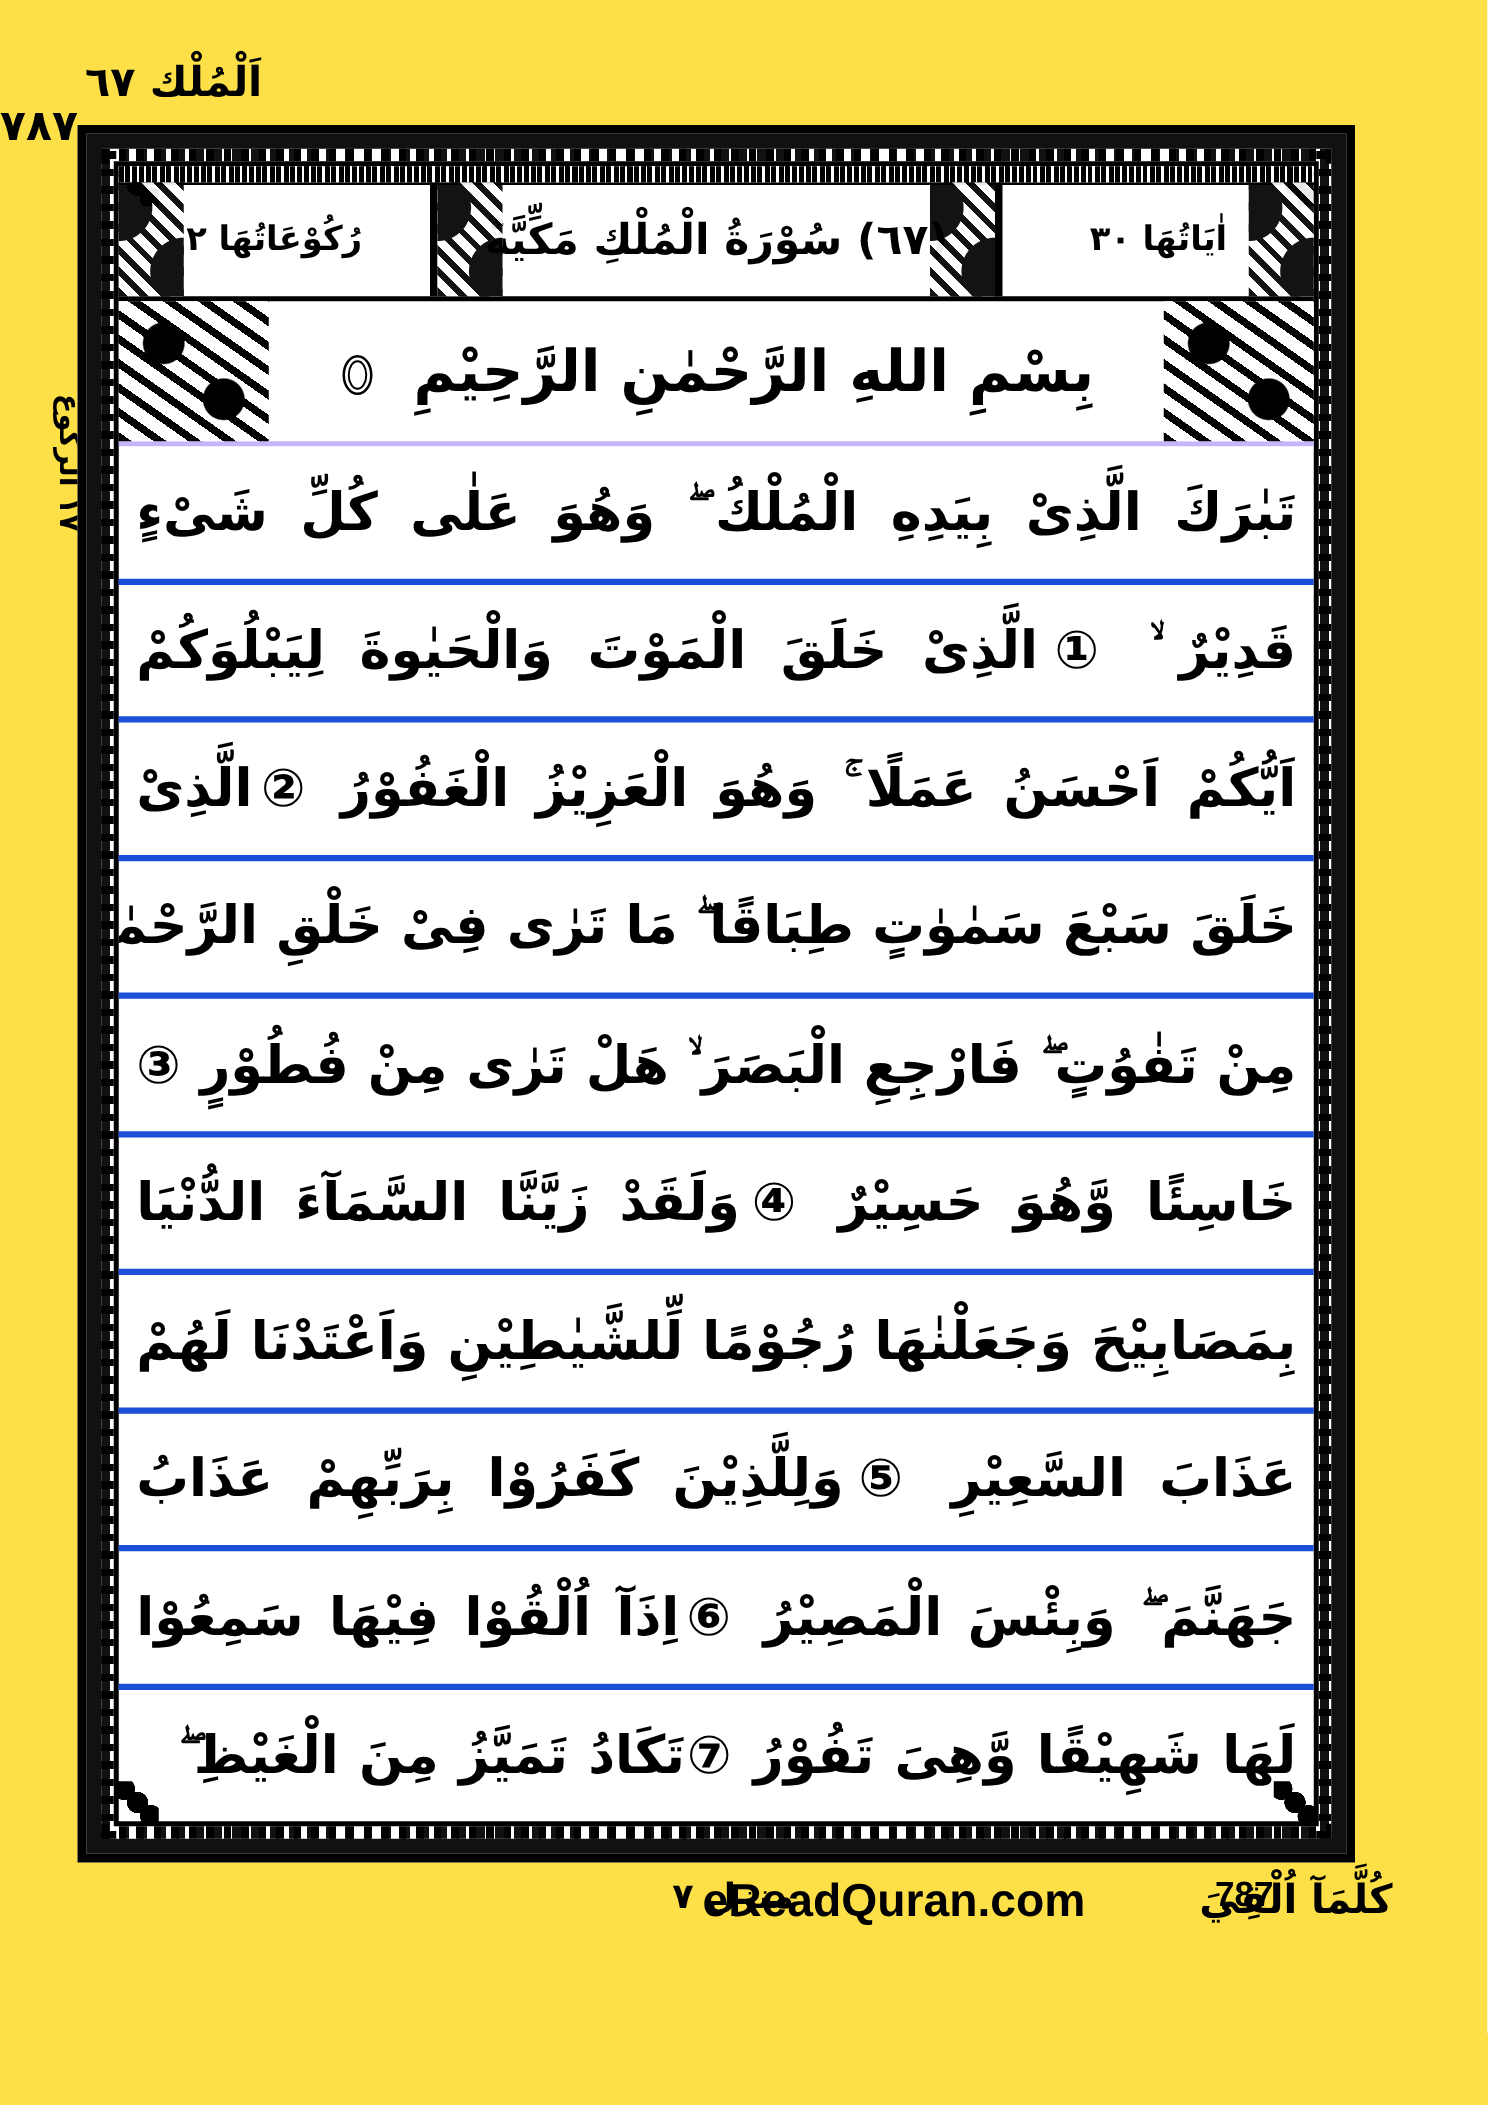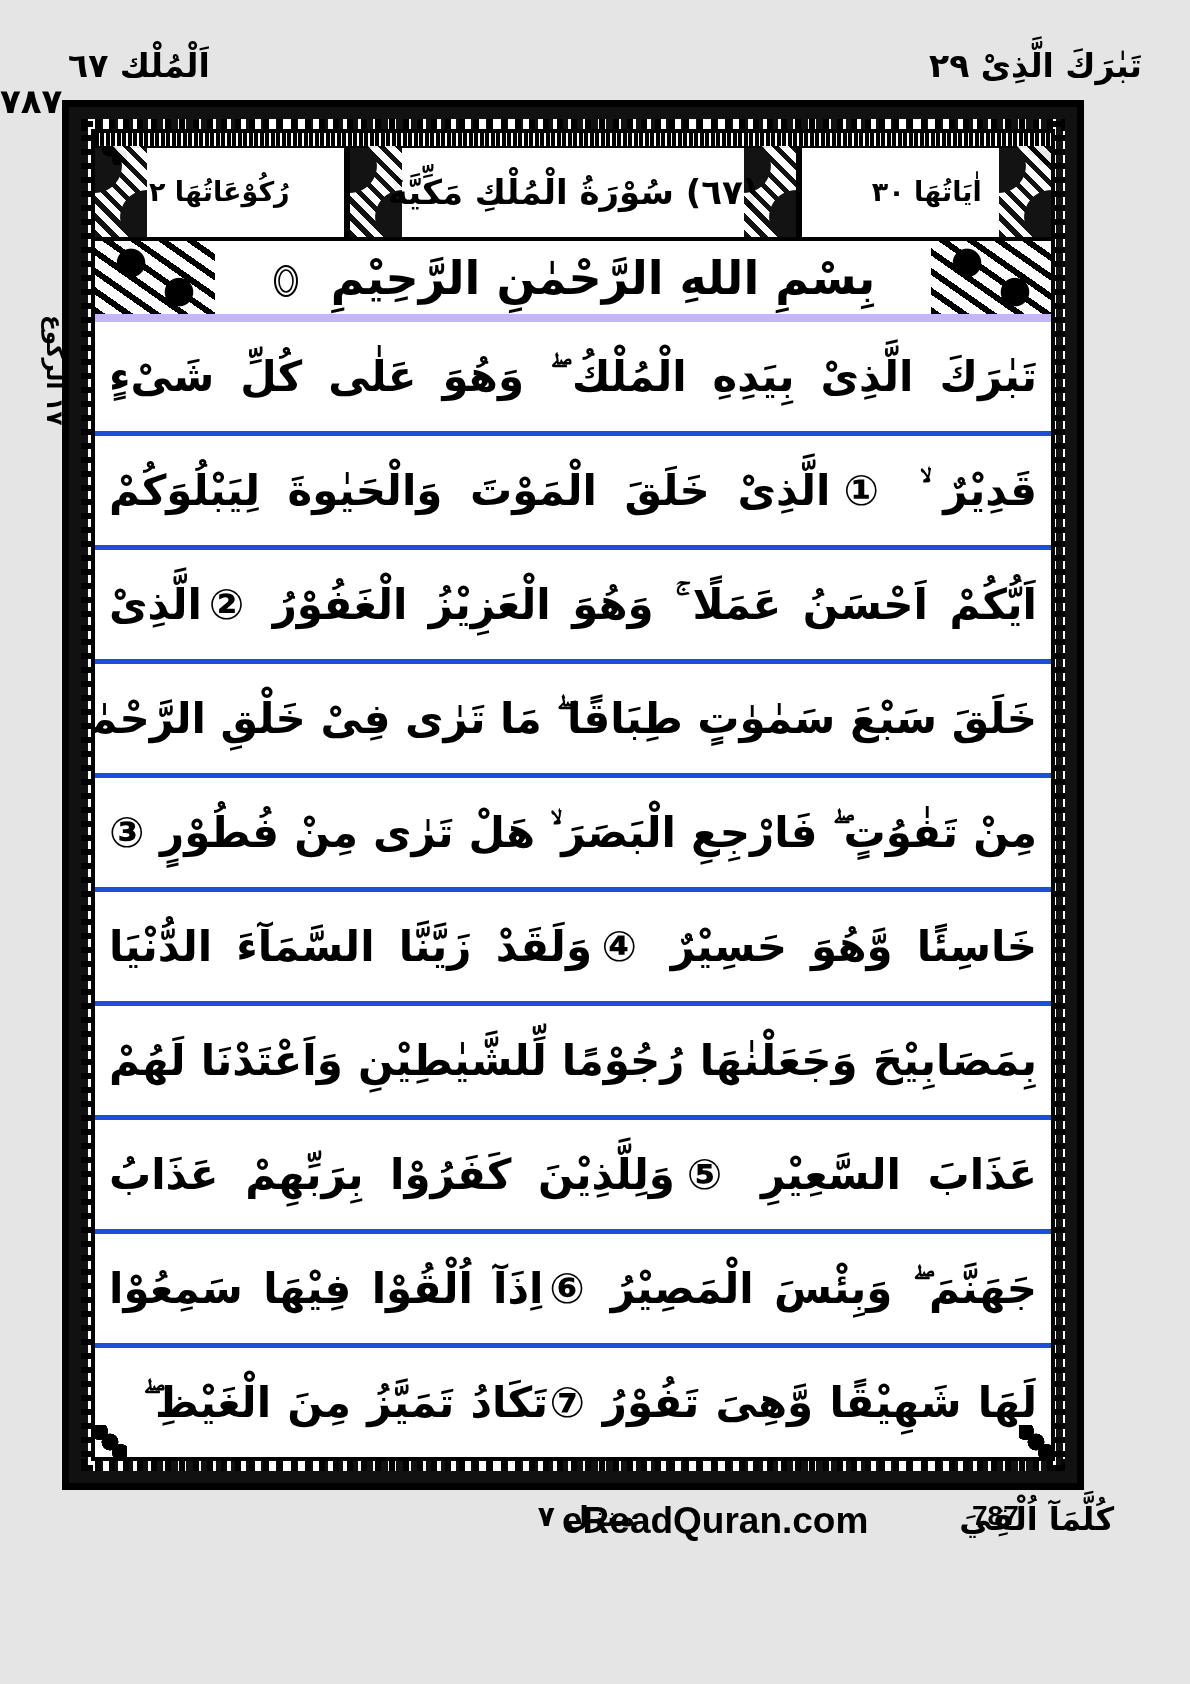--- a/index.html
+++ b/index.html
@@ -8,21 +8,21 @@
     padding: 0;
     background: #ffffff;
   }
   body {
     font-family: "DejaVu Sans", sans-serif;
   }
   #page {
     position: relative;
     width: 1190px;
     height: 1684px;
-    background: #e5e5e5;
+    background: #fde047;
     overflow: hidden;
   }
 
   
   .rh {
     position: absolute;
     top: 38px;
     height: 56px;
     line-height: 56px;
     font-family: "DejaVu Sans", sans-serif;
@@ -145,22 +145,22 @@
       radial-gradient(circle at 100% 78%, #000 0 30%, transparent 31%),
       repeating-linear-gradient(45deg, #000 0 5px, #fff 5px 12px);
     opacity: .92;
   }
   .arabesque.l { left: 0; }
   .arabesque.r { right: 0; }
 
   
   .bism-band {
     position: relative;
-    height: 81px;
-    border-bottom: 8px solid #c4b5fd;
+    height: 116px;
+    border-bottom: 4px solid #c4b5fd;
     box-sizing: border-box;
     display: flex;
     align-items: center;
     justify-content: center;
     direction: rtl;
   }
   .bism-orn {
     position: absolute;
     top: 0; bottom: 0;
     width: 120px;
@@ -255,21 +255,20 @@
     overflow: hidden;
   }
 </style>
 </head>
 <body>
 
 <div id="page">
 
   <div class="rh rh-left">اَلْمُلْك ٦٧</div>
   <div class="rh rh-mid">٧٨٧</div>
-  <div class="rh rh-right">تَبٰرَكَ الَّذِىْ ٢٩</div>
 
   <div class="margin-note">١٧ الركوع</div>
 
   <div class="frame-outer">
     <div class="frame-band"></div>
     <div class="frame-inner">
 
       <span class="corner tl"></span>
       <span class="corner tr"></span>
       <span class="corner bl"></span>

